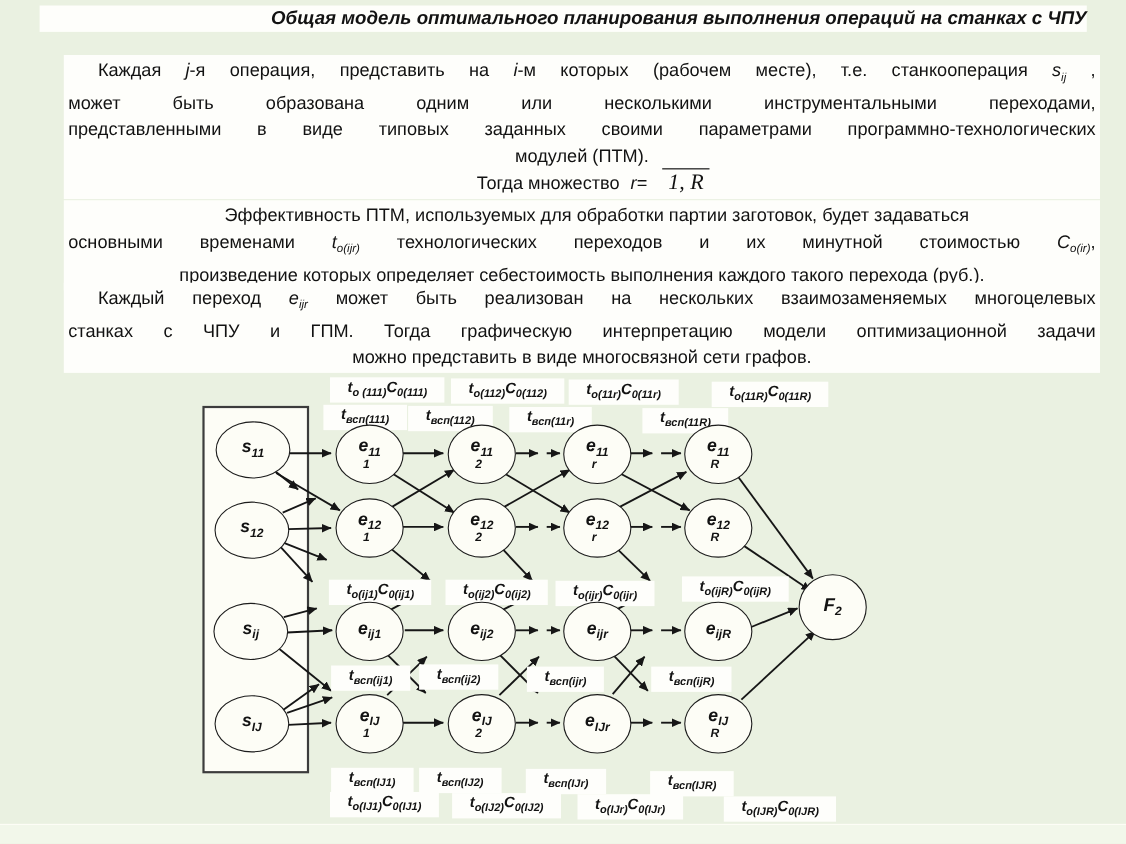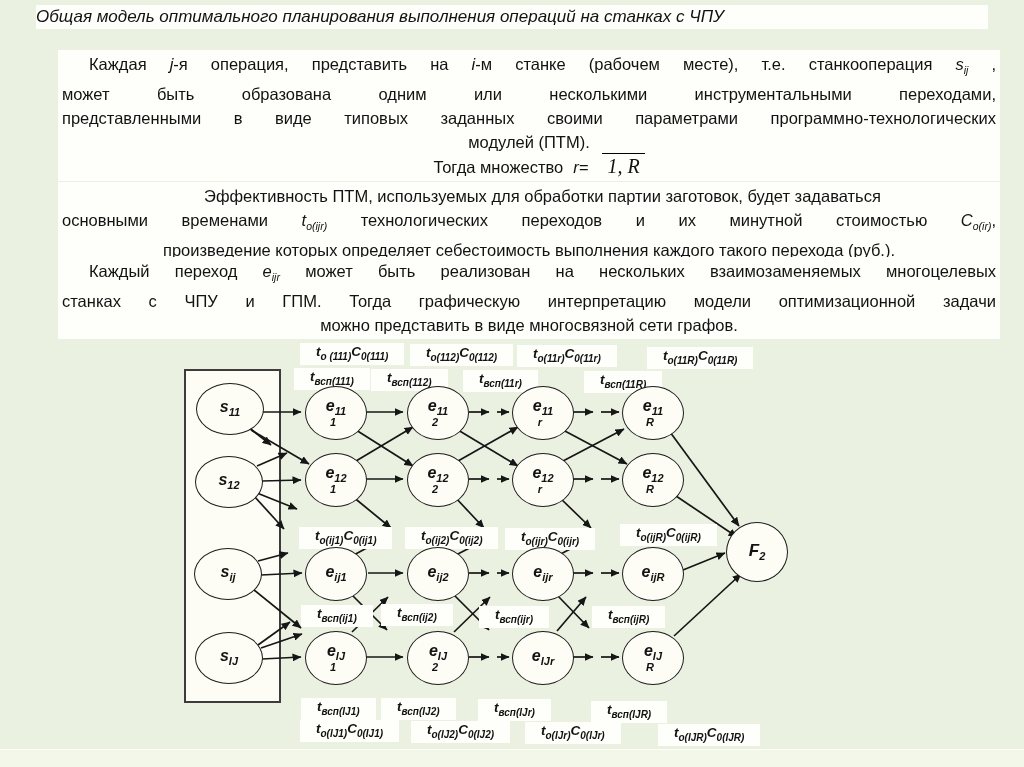--- a/index.html
+++ b/index.html
@@ -14,21 +14,21 @@
     padding:2px 4px;font-size:16.5px;line-height:24px;
   }
   .tline{display:block;}
   .jline{text-align:justify;text-align-last:justify;}
   .lline{text-align:center;}
   .ind{text-indent:27px;}
   .v{font-style:italic;}
   .tline sub{font-size:10.5px;}
   .slide-title{
     position:absolute;top:5px;left:36px;width:952px;background:#fefefb;
-    text-align:left;font-weight:normal;font-style:italic;font-size:17px;
+    text-align:right;font-weight:bold;font-style:italic;font-size:17px;
     line-height:24px;
   }
   .formula-line{display:block;text-indent:20px;}
   .fvar{font-style:italic;margin-left:10px;}
   .ovl{
     font-family:"Liberation Serif", serif;font-style:italic;font-size:20px;
     border-top:1.6px solid #000;padding:1px 5px 0 5px;margin-left:14px;
   }
   
   .diagram{position:absolute;left:0;top:335px;width:1024px;height:432px;}
@@ -53,21 +53,21 @@
     position:absolute;left:0;bottom:0;width:1024px;height:17px;
     background:#f2f7ea;border-top:1px solid #fdfdf6;
   }
 </style>
 </head>
 <body>
 
 <div class="slide-title">Общая модель оптимального планирования выполнения операций на станках с ЧПУ</div>
 
 <div class="tblock" style="top:50px">
-  <span class="tline jline ind"><span>Каждая </span><span class="v">j</span><span>-я операция, представить на </span><span class="v">i</span><span>-м станке (рабочем месте), т.е. станкооперация </span><span class="v">s</span><sub class="v">ij</sub><span> ,</span></span>
+  <span class="tline jline ind"><span>Каждая </span><span class="v">j</span><span>-я операция, представить на </span><span class="v">i</span><span>-м которых (рабочем месте), т.е. станкооперация </span><span class="v">s</span><sub class="v">ij</sub><span> ,</span></span>
   <span class="tline jline">может быть образована одним или несколькими инструментальными переходами,</span>
   <span class="tline jline">представленными в виде типовых заданных своими параметрами программно-технологических</span>
   <span class="tline lline">модулей (ПТМ).</span>
   <span class="tline lline formula-line"><span>Тогда множество</span><span class="fvar">r=</span><span class="ovl">1, R</span></span>
 </div>
 
 <div class="tblock" style="top:182px">
   <span class="tline lline ind">Эффективность ПТМ, используемых для обработки партии заготовок, будет задаваться</span>
   <span class="tline jline"><span>основными временами </span><span class="v">t</span><sub class="v">o(ijr)</sub><span> технологических переходов и их минутной стоимостью </span><span class="v">C</span><sub class="v">o(ir)</sub><span>,</span></span>
   <span class="tline lline">произведение которых определяет себестоимость выполнения каждого такого перехода (руб.).</span>

